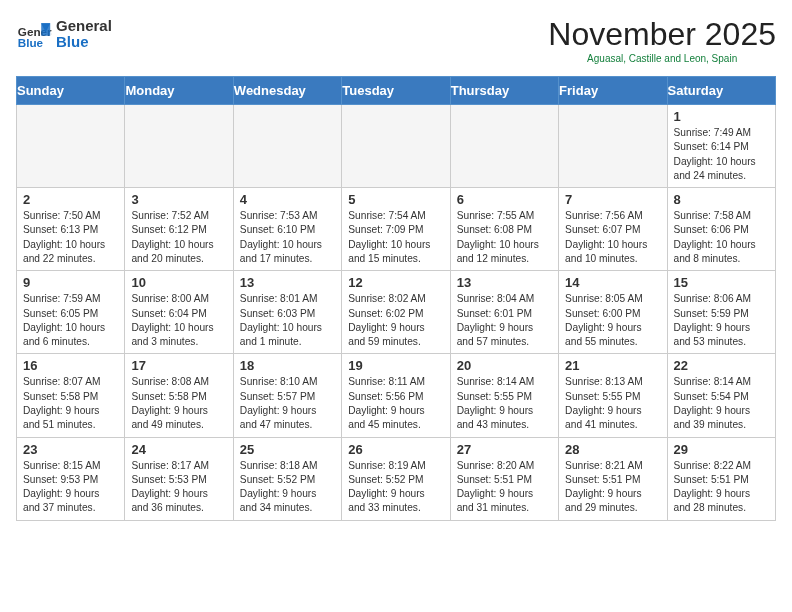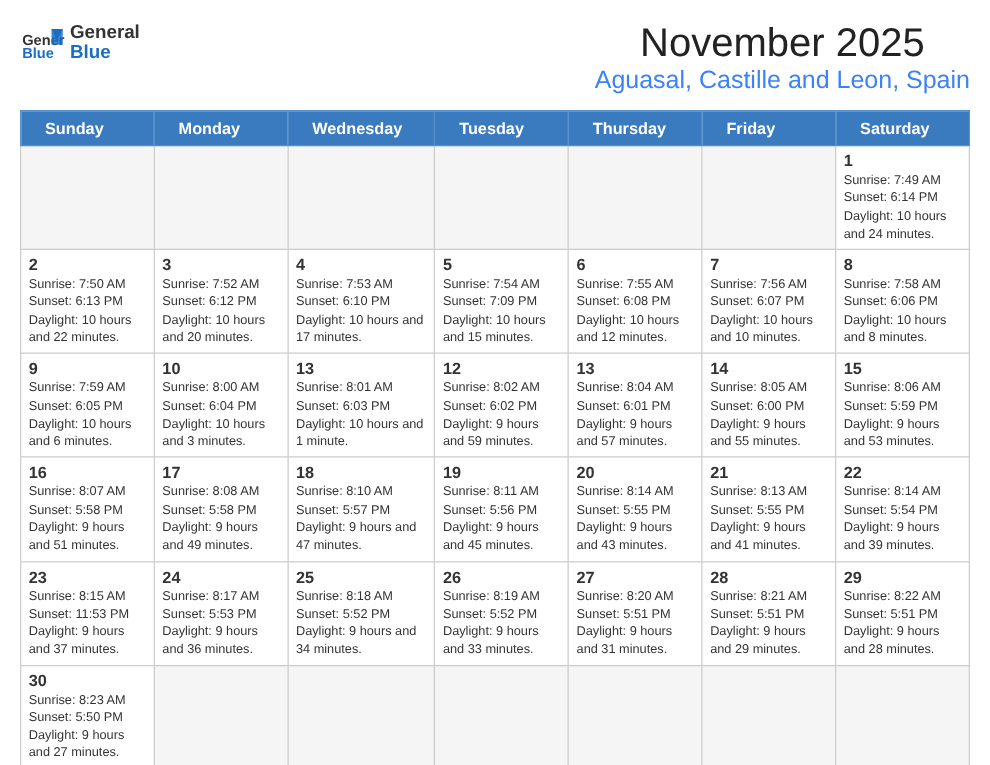--- a/index.html
+++ b/index.html
@@ -27,34 +27,34 @@
     }
     .title-block {
       text-align: center;
     }
     .month-title {
       font-size: 32px;
       font-weight: normal;
       color: #222;
     }
     .subtitle {
-      font-size: 20px;
-      color: #3b82f6;
+      font-size: 10px;
+      color: #15803d;
     }
     .calendar {
       width: 100%;
       border-collapse: collapse;
       border: 1px solid #ccc;
     }
     .calendar th {
       background-color: #3a7abf;
       color: #fff;
       font-size: 13px;
       font-weight: bold;
-      padding: 6px 19px;
+      padding: 6px 0;
       text-align: left;
       border: 1px solid #5591cc;
     }
     .calendar td {
       vertical-align: top;
       border: 1px solid #ccc;
       padding: 4px 6px;
       font-size: 10.5px;
       color: #333;
       min-width: 100px;
@@ -258,21 +258,21 @@
           <span class="day-num">22</span>
           <div class="day-info">Sunrise: 8:14 AM
 Sunset: 5:54 PM
 Daylight: 9 hours and 39 minutes.</div>
         </td>
       </tr>
       <tr>
         <td>
           <span class="day-num">23</span>
           <div class="day-info">Sunrise: 8:15 AM
-Sunset: 11:53 PM
+Sunset: 9:53 PM
 Daylight: 9 hours and 37 minutes.</div>
         </td>
         <td>
           <span class="day-num">24</span>
           <div class="day-info">Sunrise: 8:17 AM
 Sunset: 5:53 PM
 Daylight: 9 hours and 36 minutes.</div>
         </td>
         <td>
           <span class="day-num">25</span>
@@ -298,28 +298,14 @@
 Sunset: 5:51 PM
 Daylight: 9 hours and 29 minutes.</div>
         </td>
         <td>
           <span class="day-num">29</span>
           <div class="day-info">Sunrise: 8:22 AM
 Sunset: 5:51 PM
 Daylight: 9 hours and 28 minutes.</div>
         </td>
       </tr>
-      <tr>
-        <td class="last-row">
-          <span class="day-num">30</span>
-          <div class="day-info">Sunrise: 8:23 AM
-Sunset: 5:50 PM
-Daylight: 9 hours and 27 minutes.</div>
-        </td>
-        <td class="empty last-row"></td>
-        <td class="empty last-row"></td>
-        <td class="empty last-row"></td>
-        <td class="empty last-row"></td>
-        <td class="empty last-row"></td>
-        <td class="empty last-row"></td>
-      </tr>
     </tbody>
 </table>
 
 </body></html>

